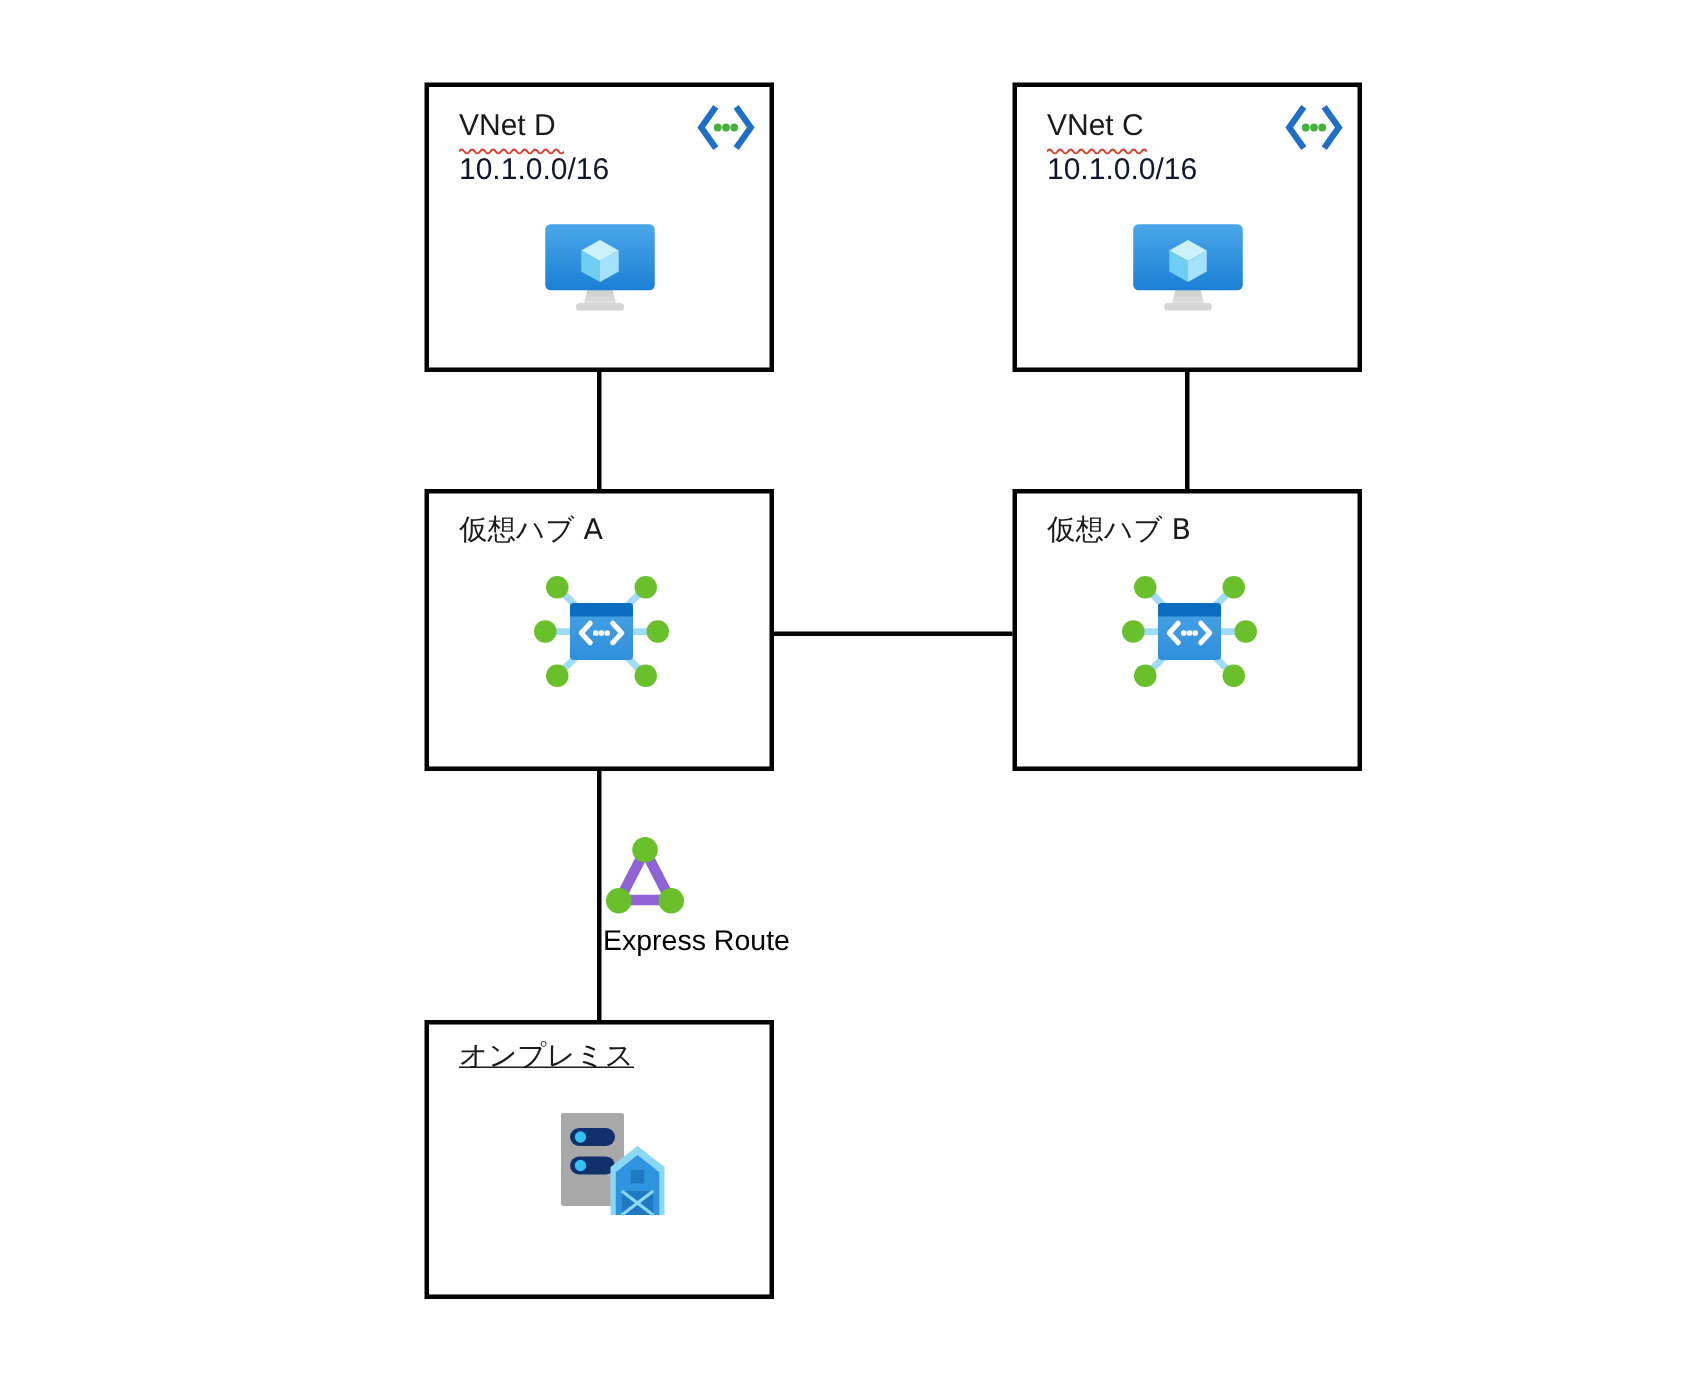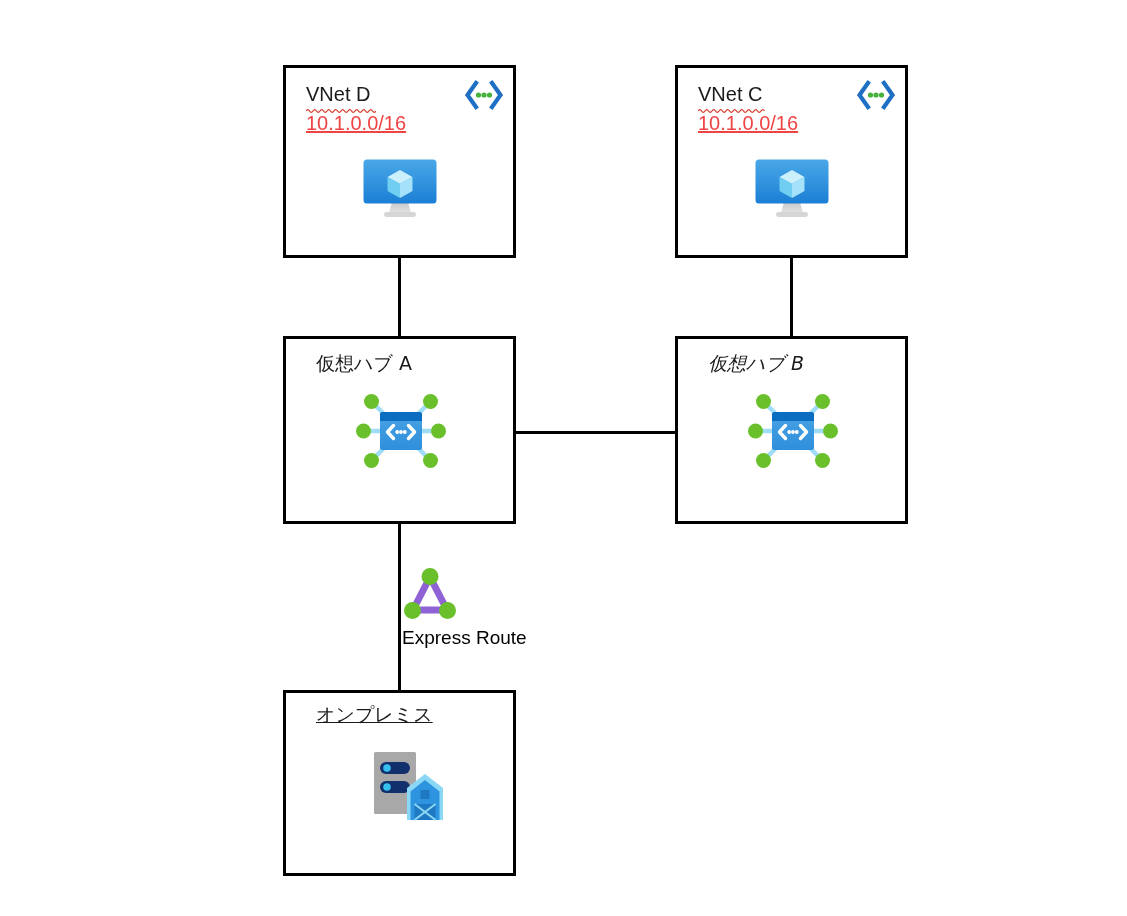--- a/index.html
+++ b/index.html
@@ -1,23 +1,23 @@
 <!DOCTYPE html>
 <html><head>
 <meta charset="utf-8">
 <style>
   html,body{margin:0;padding:0;background:#ffffff;}
   body{width:1127px;height:916px;position:relative;overflow:hidden;
        font-family:"Liberation Sans","DejaVu Sans",sans-serif;color:#1a1a1a;}
-  #canvas{position:absolute;left:0;top:18px;width:1127px;height:739px;}
+  #canvas{position:absolute;left:0;top:8px;width:1127px;height:739px;}
 
   .node-box{position:absolute;box-sizing:border-box;border:3px solid #000000;background:#ffffff;}
   .node-title{position:absolute;font-size:20px;line-height:25px;color:#1a1a1a;white-space:nowrap;}
-  .node-title.jp{font-family:"DejaVu Sans","Liberation Sans",sans-serif;font-size:19px;margin-left:10px;}
-  .cidr{position:absolute;font-size:20px;line-height:25px;color:#ef4444;white-space:nowrap;text-decoration:underline;}
+  .node-title.jp{font-family:"DejaVu Sans","Liberation Sans",sans-serif;font-size:19px;}
+  .cidr{position:absolute;font-size:20px;line-height:25px;color:#0f172a;white-space:nowrap;}
   .spell{position:absolute;height:4px;}
   .spell svg{display:block;}
 
   .link{position:absolute;background:#000000;}
   .link.h{height:3px;}
   .link.v{width:3px;}
 
   .icon{position:absolute;}
   .icon svg{display:block;}
 
@@ -154,21 +154,21 @@
         <circle cx="74.5" cy="15.5" r="7.5"></circle>
         <circle cx="15.5" cy="74.5" r="7.5"></circle>
         <circle cx="74.5" cy="74.5" r="7.5"></circle>
         <circle cx="7.5" cy="45" r="7.5"></circle>
         <circle cx="82.5" cy="45" r="7.5"></circle>
       </g>
     </svg>
   </div>
 
   <div class="node-box" style="left:675px;top:318px;width:233px;height:188px;"></div>
-  <div class="node-title jp" style="left:698px;top:333px;font-style:italic;">仮想ハブ B</div>
+  <div class="node-title jp" style="left:698px;top:333px;">仮想ハブ B</div>
 
   <div class="icon" style="left:748px;top:368px;">
     <svg width="90" height="90" viewBox="0 0 90 90">
       <defs>
         <linearGradient id="hubg2" x1="0" y1="0" x2="0" y2="1">
           <stop offset="0" stop-color="#4aa3e3"></stop>
           <stop offset="1" stop-color="#2f8fdc"></stop>
         </linearGradient>
       </defs>
       <g stroke="#9fdcf7" stroke-width="4.5" stroke-linecap="round">

